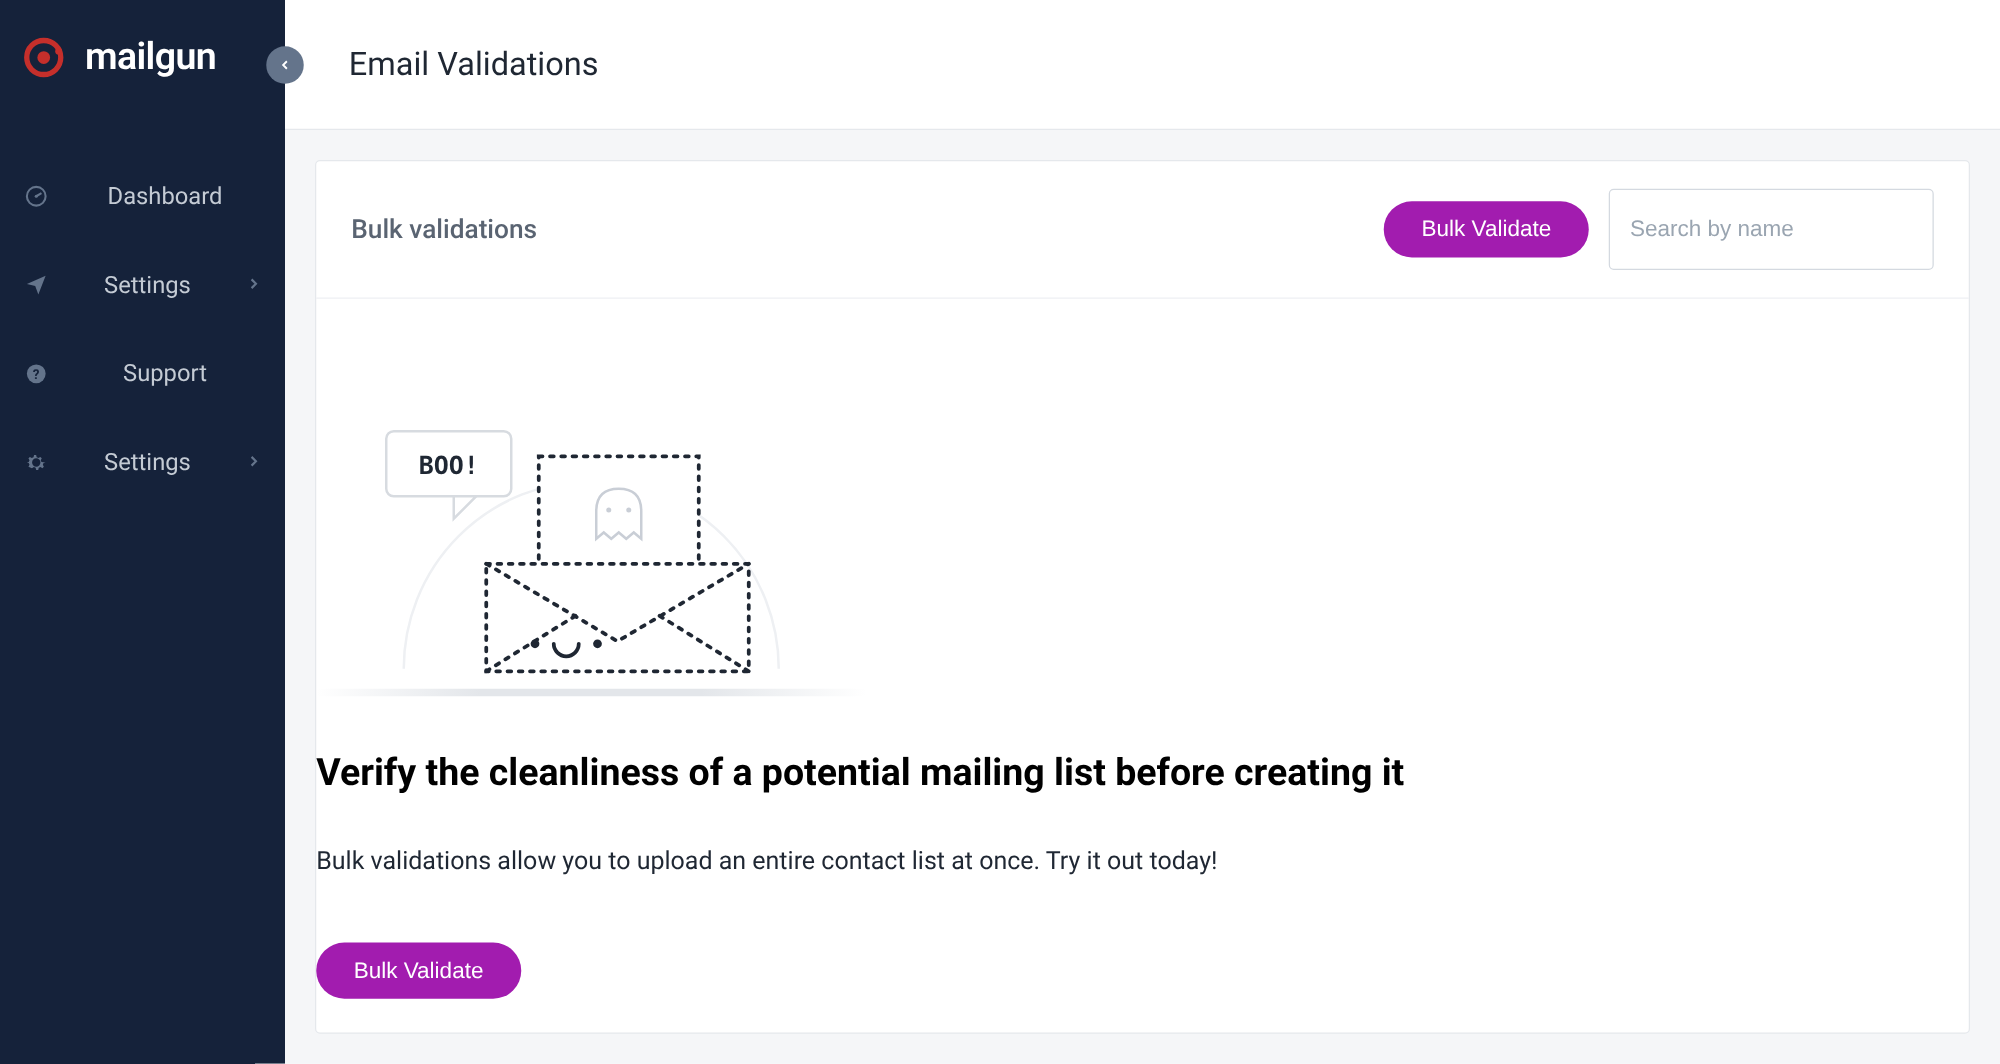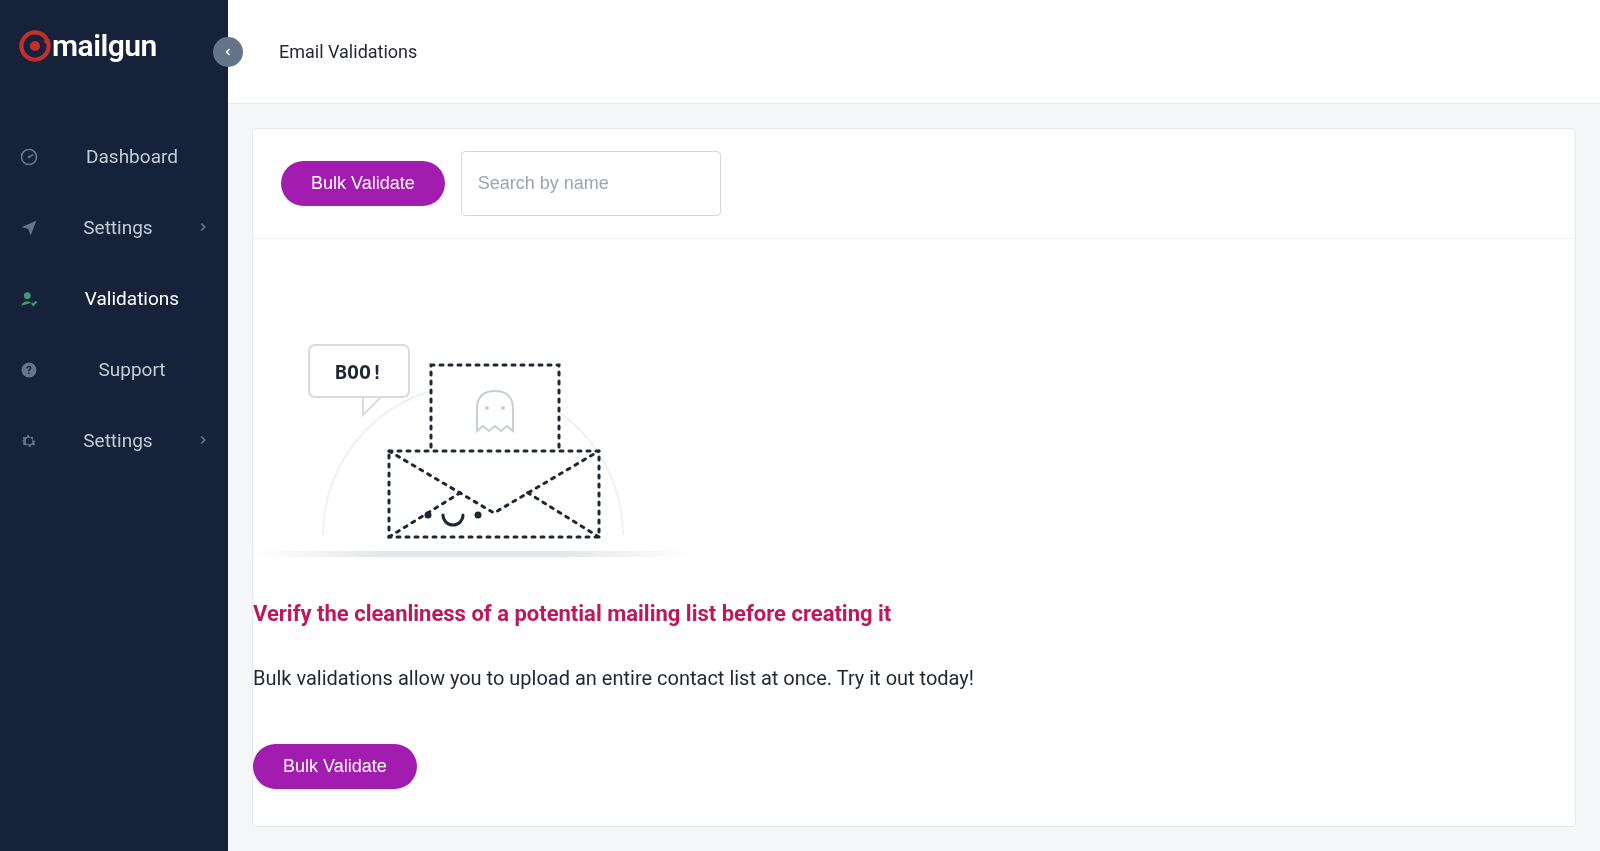--- a/index.html
+++ b/index.html
@@ -17,21 +17,21 @@
     width: 228px;
     background: #15223a;
     color: #9aa5b1;
     display: flex;
     flex-direction: column;
     flex-shrink: 0;
   }
   .logo {
     display: flex;
     align-items: center;
-    gap: 0;
+    gap: 16px;
     padding: 28px 18px 10px 18px;
   }
   .logo svg { display: block; }
   .logo-text {
     color: #fff;
     font-size: 30px;
     font-weight: 600;
     letter-spacing: -0.5px;
   }
   .nav { margin-top: 48px; display: flex; flex-direction: column; }
@@ -66,21 +66,21 @@
     width: 30px; height: 30px;
     background: #64748b;
     border-radius: 50%;
     display: flex; align-items: center; justify-content: center;
     color: #fff;
     cursor: pointer;
     margin-left: -15px;
   }
   .collapse-btn svg { width: 12px; height: 12px; }
   .page-title {
-    font-size: 18px;
+    font-size: 26px;
     font-weight: 400;
     color: #1f2733;
     margin-left: 16px;
   }
   .content {
     margin: 24px;
     background: #fff;
     border: 1px solid #e5e8ec;
     border-radius: 4px;
     flex: 1;
@@ -128,23 +128,23 @@
   }
   .illus { width: 440px; position: relative; }
   .shadow-line {
     width: 440px; height: 6px;
     background: linear-gradient(to right, transparent, #e3e6ea 30%, #e3e6ea 70%, transparent);
     border-radius: 3px;
     margin-top: 4px;
   }
   .empty-heading {
     margin-top: 44px;
-    font-size: 22px;
+    font-size: 30px;
     font-weight: 700;
-    color: #be185d;
+    color: #000000;
   }
   .empty-sub {
     margin-top: 40px;
     font-size: 20px;
     color: #1f2733;
   }
   .empty-btn-row { margin-top: 54px; }
 </style>
 </head>
 <body>
@@ -178,30 +178,20 @@
               <path d="M3 11 L21 3 L14 21 L11 13 Z"></path>
             </svg>
         </span>
         <span class="label">Settings</span>
         <span class="chev">
           <svg width="14" height="14" viewBox="0 0 24 24" fill="none" stroke="currentColor" stroke-width="3">
               <path d="M9 6l6 6-6 6"></path>
             </svg>
         </span>
       </div>
-      <div class="nav-item active">
-        <span class="icon">
-          <svg width="20" height="20" viewBox="0 0 24 24" fill="#3e9e6f">
-              <circle cx="10" cy="8" r="4"></circle>
-              <path d="M3 20c0-3 3-5 7-5 2 0 3.5.5 4.8 1.4" fill="#3e9e6f"></path>
-              <path d="M15 17l2 2 4-4" stroke="#3e9e6f" stroke-width="2.4" fill="none"></path>
-            </svg>
-        </span>
-        <span class="label">Validations</span>
-      </div>
       <div class="nav-item">
         <span class="icon">
           <svg width="20" height="20" viewBox="0 0 24 24" fill="#64748b">
               <circle cx="12" cy="12" r="9"></circle>
               <text x="12" y="17" text-anchor="middle" font-size="13" fill="#15223a" font-weight="700">?</text>
             </svg>
         </span>
         <span class="label">Support</span>
       </div>
       <div class="nav-item">
@@ -225,20 +215,21 @@
       <div class="collapse-btn">
         <svg viewBox="0 0 24 24" fill="none" stroke="#fff" stroke-width="3">
             <path d="M15 6l-6 6 6 6"></path>
           </svg>
       </div>
       <h1 class="page-title">Email Validations</h1>
     </div>
 
     <section class="content">
       <div class="content-header">
+        <div class="section-title">Bulk validations</div>
         <button class="btn">Bulk Validate</button>
         <input class="search-input" type="text" placeholder="Search by name" style="">
       </div>
 
       <div class="empty">
         <div class="illus">
           <svg width="440" height="240" viewBox="0 0 440 240">
 
             <path d="M70 232 A150 150 0 0 1 370 232" fill="none" stroke="#eef0f3" stroke-width="2"></path>
 

